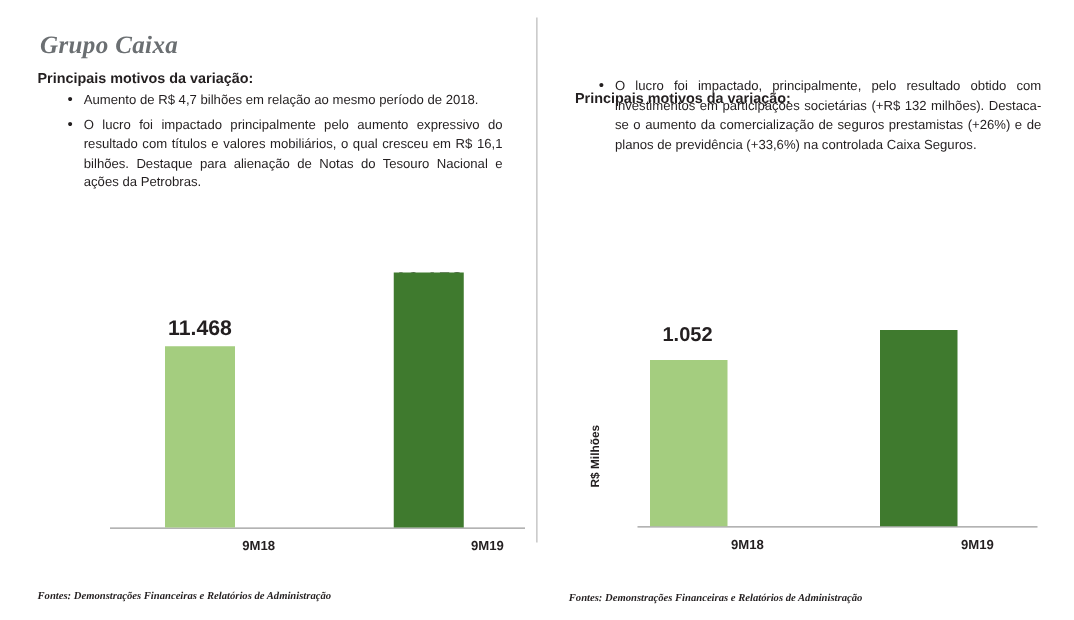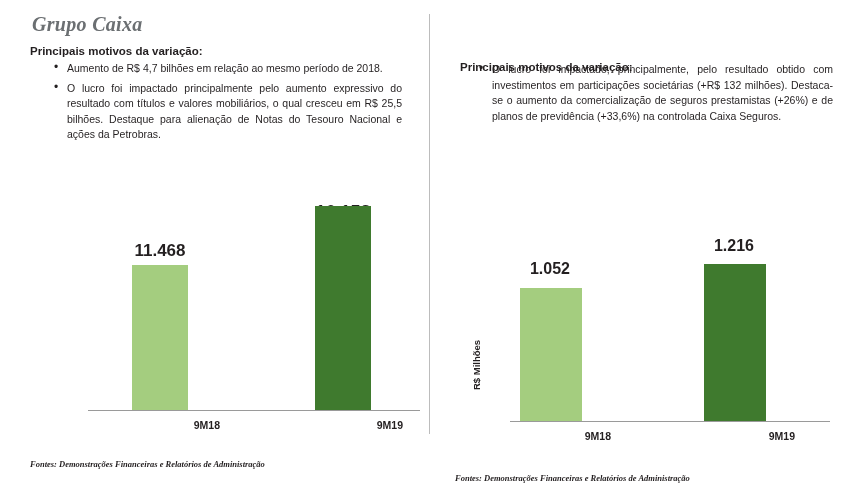--- a/index.html
+++ b/index.html
@@ -14,21 +14,21 @@
     color: #231f20;
     overflow: hidden;
   }
   .page {
     position: relative;
     width: 859px;
     height: 496px;
   }
   .panel {
     position: absolute;
-    top: 4px;
+    top: 16px;
     height: 473px;
     box-sizing: border-box;
   }
   .panel-left {
     left: 0;
     width: 430px;
     padding: 0;
   }
   .panel-right {
     left: 430px;
@@ -198,21 +198,21 @@
   <div class="divider"></div>
 
   <div class="panel panel-left">
 
     <div class="panel-title left-title">Grupo Caixa</div>
 
     <div class="subhead left-subhead">Principais motivos da variação:</div>
 
     <ul class="bullets left-bullets">
       <li>Aumento de R$ 4,7 bilhões em relação ao mesmo período de 2018.</li>
-      <li>O lucro foi impactado principalmente pelo aumento expressivo do resultado com títulos e valores mobiliários, o qual cresceu em R$ 25,5 bilhões. Destaque para alienação de Notas do Tesouro Nacional e ações da Petrobras.</li>
+      <li>O lucro foi impactado principalmente pelo aumento expressivo do resultado com títulos e valores mobiliários, o qual cresceu em R$ 16,1 bilhões. Destaque para alienação de Notas do Tesouro Nacional e ações da Petrobras.</li>
     </ul>
 
     <div class="chart chart-left">
       <div class="axis-line"></div>
 
       <div class="bar-label" style="left:40px; top:47px;">11.468</div>
       <div class="bar" style="left:72px; width:56px; height:145px; background:#a4cd7f;"></div>
       <div class="cat-label" style="left:40px;">9M18</div>
 
       <div class="bar-label" style="left:223px; top:8px; font-size:18px;">16.158</div>
@@ -233,20 +233,19 @@
 
   <div class="chart chart-right">
     <div class="axis-line"></div>
 
     <div class="y-axis-title">R$ Milhões</div>
 
     <div class="bar-label" style="left:10px; top:30px; font-size:16px;">1.052</div>
     <div class="bar" style="left:40px; width:62px; height:133px; background:#a4cd7f;"></div>
     <div class="cat-label" style="left:11px;">9M18</div>
 
-    <div class="bar-label" style="left:194px; top:7px; font-size:16px;">1.216</div>
     <div class="bar" style="left:224px; width:62px; height:157px; background:#3f7a2e;"></div>
     <div class="cat-label" style="left:195px;">9M19</div>
   </div>
 
   <div class="source source-right">Fontes: Demonstrações Financeiras e Relatórios de Administração</div>
 
 </div>
 
 </body></html>

